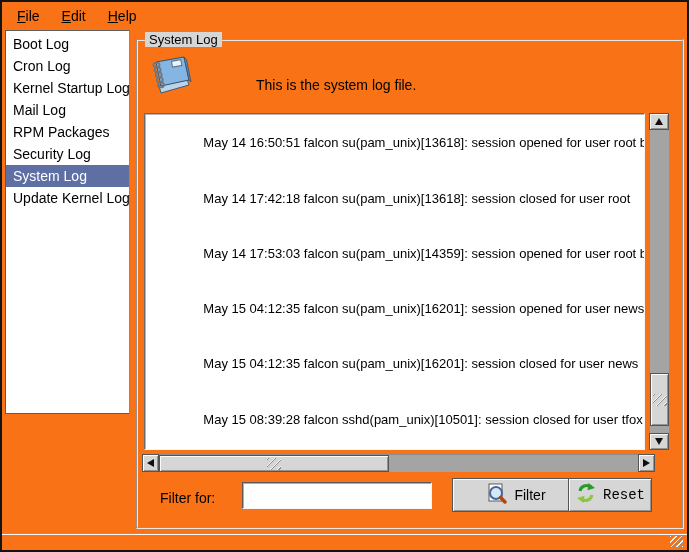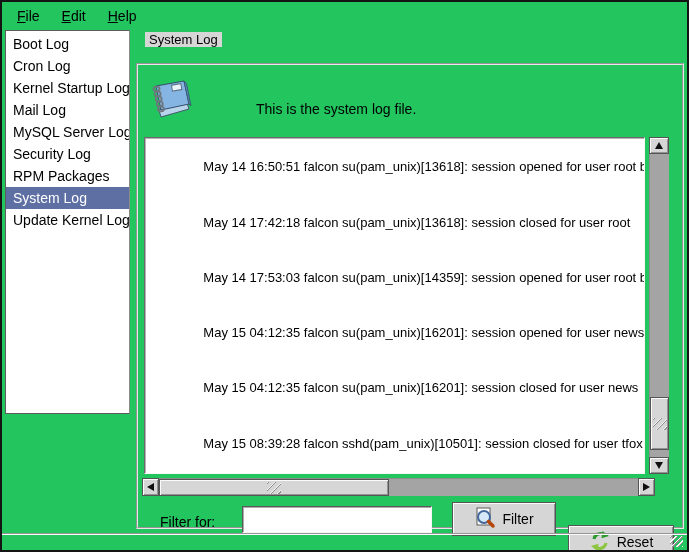--- a/index.html
+++ b/index.html
@@ -1,31 +1,31 @@
 <!DOCTYPE html>
 <html><head>
 <meta charset="utf-8">
 <style>
   html,body{margin:0;padding:0;background:#d6d6d6;}
   *{box-sizing:border-box;}
-  .window{position:relative;width:689px;height:552px;background:#22c55e;
+  .window{position:relative;width:689px;height:552px;background:#f97316;
     border:2px solid #141414;font-family:"Liberation Sans","DejaVu Sans",sans-serif;color:#000;overflow:hidden;}
   
   .menubar{position:absolute;top:0;left:0;right:0;height:27px;display:flex;align-items:center;padding-left:4px;}
   .menu-item{padding:4px 11px;font-size:14px;cursor:default;}
   .menu-item u{text-decoration:underline;}
   
   .sidebar{position:absolute;left:3px;top:28px;width:125px;height:384px;background:#fff;
     border:1px solid #5c5c5c;border-right-color:#8a8a8a;padding-top:2px;overflow:hidden;}
   .list-item{font-size:14px;padding:3px 7px;white-space:nowrap;overflow:hidden;cursor:default;}
   .list-item.sel{background:#5e6fa4;color:#fff;}
   .splitter{position:absolute;left:129px;top:28px;width:5px;height:501px;}
   
   .rightpanel{position:absolute;left:134px;top:28px;right:3px;height:501px;}
-  .frame{position:absolute;left:0;right:0;top:9px;bottom:2px;border:2px groove #e8e8e8;margin-top:24px;}
+  .frame{position:absolute;left:0;right:0;top:9px;bottom:2px;border:2px groove #e8e8e8;}
   .frame-title{position:absolute;top:2px;left:9px;background:#d6d6d6;padding:0 4px;font-size:13px;z-index:2;}
   .book{position:absolute;left:10px;top:14px;}
   .desc{position:absolute;left:118px;top:36px;font-size:14px;}
   
   .log-view{position:absolute;left:6px;top:72px;width:501px;height:337px;background:#fff;
     border:1px solid #6a6a6a;border-right-color:#f6f6f6;border-bottom-color:#f6f6f6;
     box-shadow:inset 1px 1px 0 #b5b5b5;overflow:hidden;padding-top:2px;}
   .log-line{position:relative;padding-left:15px;font-size:13px;line-height:18.4px;white-space:pre;}
   
   .bevel{background:#d6d6d6;border:1px solid #555;box-shadow:inset 1px 1px 0 #fbfbfb,inset -1px -1px 0 #929292;}
@@ -44,22 +44,22 @@
   .tri-down{border-left:4px solid rgba(0,0,0,0);border-right:4px solid rgba(0,0,0,0);border-top:7px solid #101010;}
   .tri-left{border-top:4px solid rgba(0,0,0,0);border-bottom:4px solid rgba(0,0,0,0);border-right:7px solid #101010;}
   .tri-right{border-top:4px solid rgba(0,0,0,0);border-bottom:4px solid rgba(0,0,0,0);border-left:7px solid #101010;}
   
   .filter-label{position:absolute;left:22px;top:449px;font-size:14px;}
   .filter-input{position:absolute;left:104px;top:441px;width:190px;height:27px;background:#fff;
     border:1px solid #5a5a5a;border-right-color:#f6f6f6;border-bottom-color:#f6f6f6;
     box-shadow:inset 1px 1px 0 #ababab;font-size:13px;padding:2px 5px;outline:none;
     font-family:"Liberation Sans","DejaVu Sans",sans-serif;}
   .button{display:flex;align-items:center;justify-content:center;gap:6px;font-size:14px;cursor:default;}
-  .btn-filter{position:absolute;left:314px;top:437px;width:104px;height:34px;}
-  .btn-reset{position:absolute;left:430px;top:460px;width:106px;height:34px;}
+  .btn-filter{position:absolute;left:314px;top:437px;width:128px;height:34px;}
+  .btn-reset{position:absolute;left:430px;top:437px;width:84px;height:34px;font-family:Liberation Mono, monospace;}
   
   .statusbar{position:absolute;left:0;right:0;bottom:0;height:17px;border-top:1px solid #959595;box-shadow:inset 0 1px 0 #fafafa;}
   .resize-grip{position:absolute;right:4px;bottom:3px;width:13px;height:11px;
     background:repeating-linear-gradient(135deg,#fdfdfd 0 1px,#8d8d8d 1px 2px,rgba(0,0,0,0) 2px 4px);}
 </style>
 </head>
 <body>
 
 <div class="window">
 
@@ -75,26 +75,25 @@
   <div class="sidebar">
 
       <div class="list-item">Boot Log</div>
 
       <div class="list-item">Cron Log</div>
 
       <div class="list-item">Kernel Startup Log</div>
 
       <div class="list-item">Mail Log</div>
 
-      <div class="list-item">MySQL Server Log</div>
-
+
+
+      <div class="list-item">RPM Packages</div>
 
       <div class="list-item">Security Log</div>
-
-      <div class="list-item">RPM Packages</div>
 
       <div class="list-item sel">System Log</div>
 
       <div class="list-item">Update Kernel Log</div>
 
     </div>
   <div class="splitter"></div>
 
   <div class="rightpanel">
     <div class="frame-title">System Log</div>

